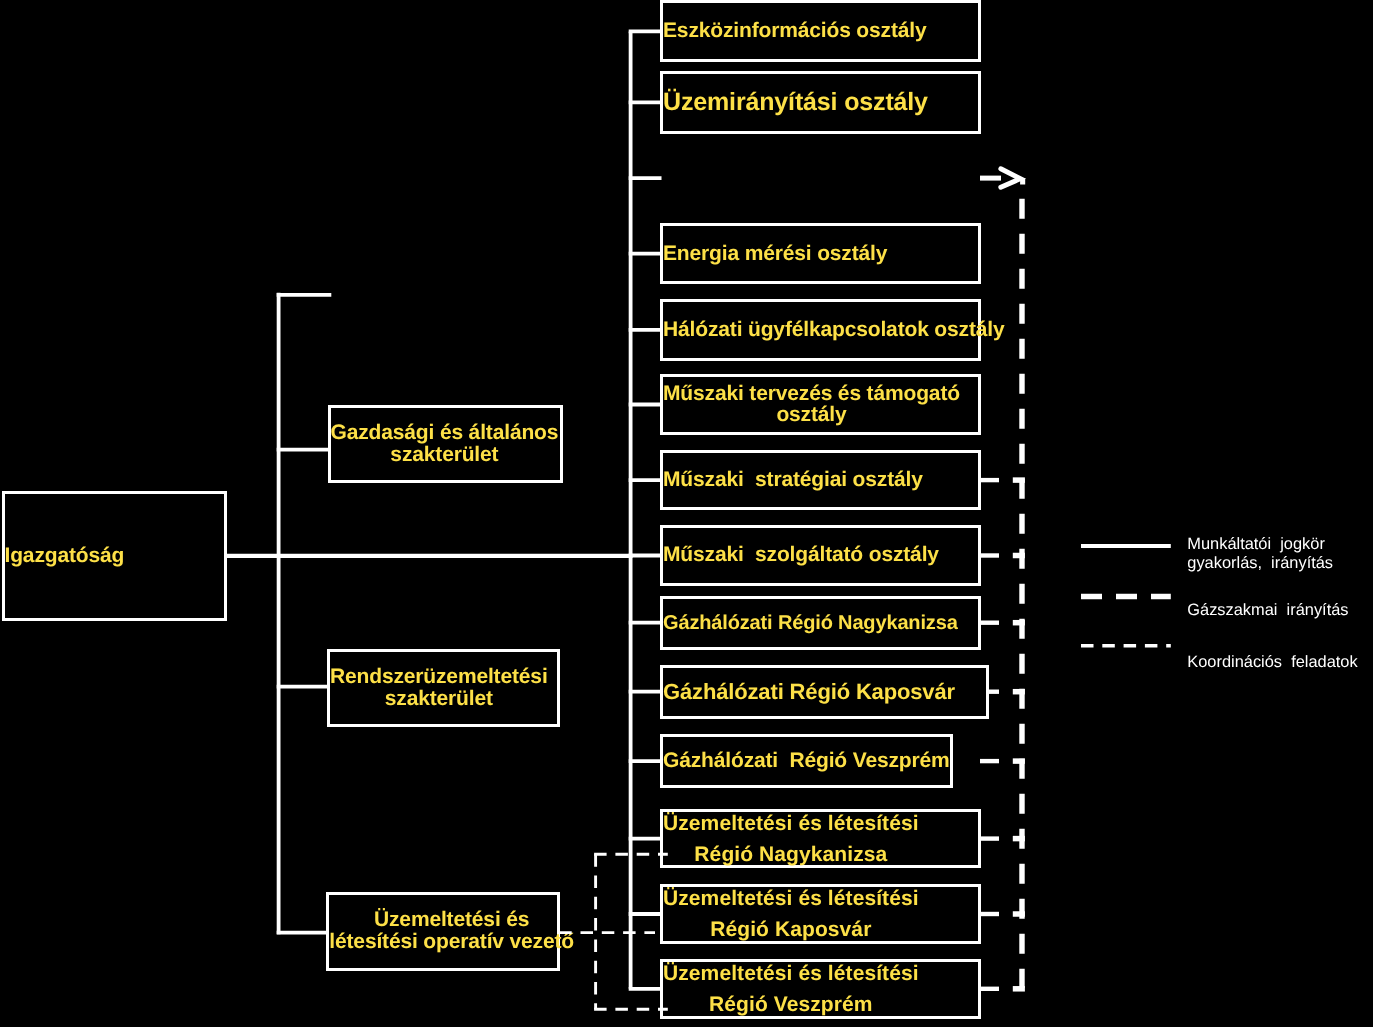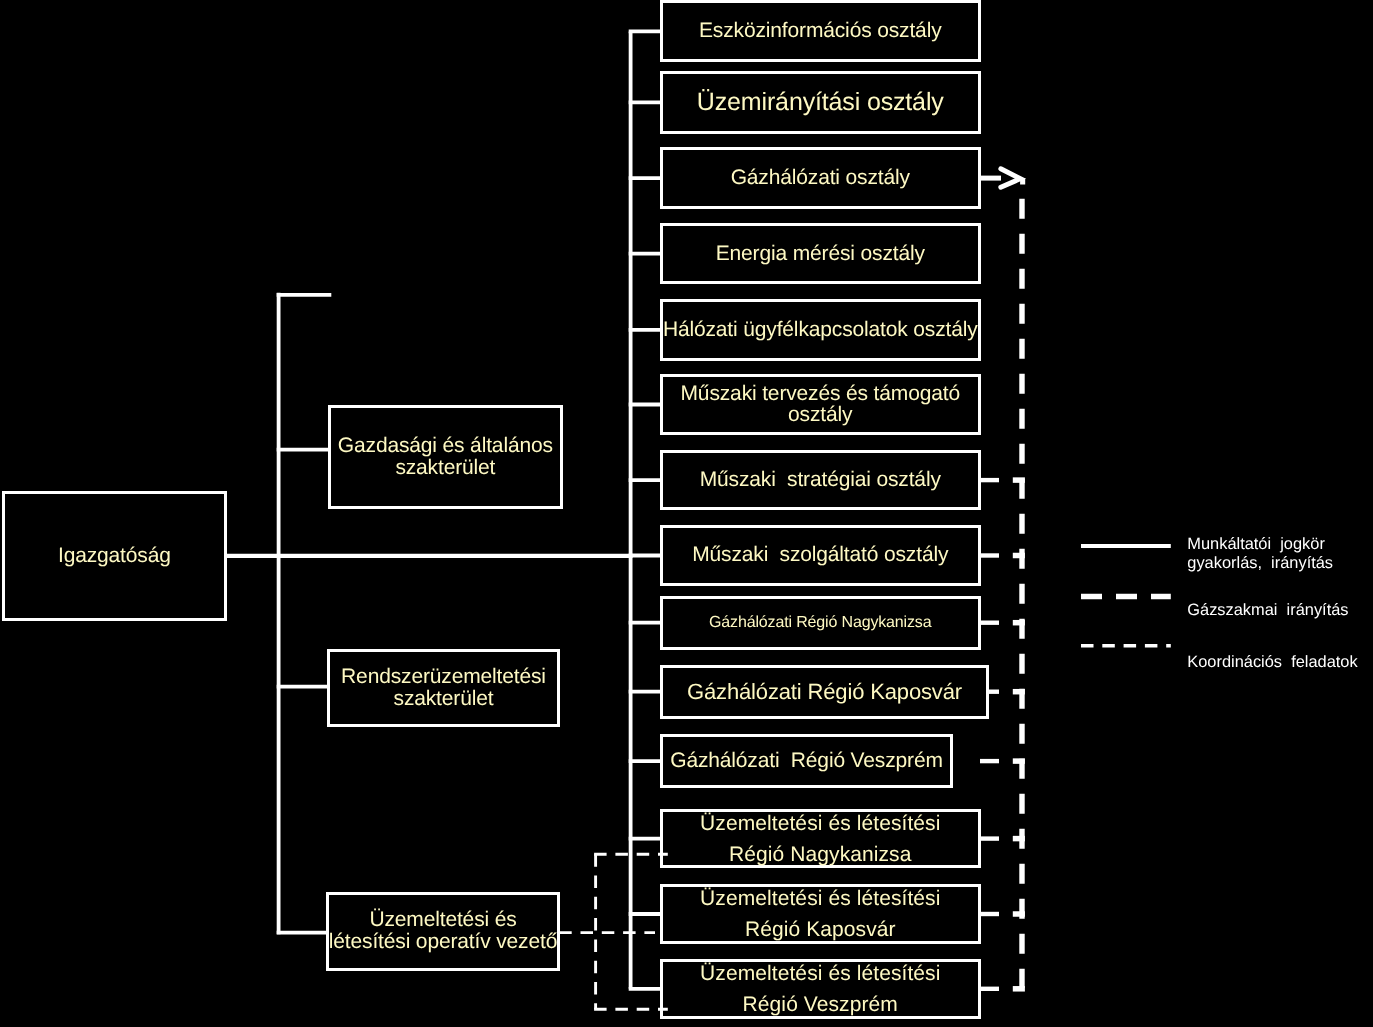--- a/index.html
+++ b/index.html
@@ -4,21 +4,21 @@
 <title>Szervezeti felepites</title>
 <style>
   html,body{margin:0;padding:0;background:#000;}
   body{width:1373px;height:1027px;overflow:hidden;
        font-family:"Liberation Sans",sans-serif;
        -webkit-font-smoothing:antialiased;text-rendering:geometricPrecision;}
   #root{position:relative;width:1373px;height:1027px;background:#000;overflow:hidden;}
   svg.layer{position:absolute;left:0;top:0;width:1373px;height:1027px;overflow:visible;}
   svg.layer.over{z-index:5;}
   .node{position:absolute;box-sizing:border-box;border:3px solid #fff;background:#000;
-        display:flex;align-items:center;justify-content:center;color:#fef9c3;z-index:3;}
+        display:flex;align-items:center;color:#fde047;z-index:3;font-weight:bold;}
   .node .tx{text-align:center;white-space:pre;letter-spacing:-0.15px;transform:translateZ(0);}
   .node .ln{display:block;}
   .legend-label{position:absolute;color:#fff;font-size:16.4px;line-height:19.3px;
                 white-space:pre;z-index:3;transform:translateZ(0);margin-top:16px;}
   .legend-label .ln{display:block;}
 </style>
 </head>
 <body>
 
 <div id="root">
@@ -69,57 +69,54 @@
     <line x1="1081.0" y1="545.9" x2="1170.8" y2="545.9" stroke="#fff" stroke-width="4.0"></line>
     <line x1="1081.0" y1="596.5" x2="1170.8" y2="596.5" stroke="#fff" stroke-width="5.4" stroke-dasharray="21 14"></line>
     <line x1="1081.0" y1="645.8" x2="1170.8" y2="645.8" stroke="#fff" stroke-width="3.6" stroke-dasharray="12.5 8.8"></line>
   </svg>
   <div class="node lvl3" style="left:660.0px;top:0.4px;width:320.5px;height:62.1px;line-height:24px;font-size:21px;">
       <div class="tx"><span class="ln">Eszközinformációs osztály</span></div>
     </div>
   <div class="node lvl3" style="left:660.0px;top:71.1px;width:320.5px;height:62.7px;line-height:24px;font-size:25px;">
       <div class="tx"><span class="ln">Üzemirányítási osztály</span></div>
     </div>
-  <div class="node lvl3" style="left:660.0px;top:147.2px;width:320.5px;height:61.8px;line-height:24px;font-size:21px;">
-      <div class="tx"><span class="ln">Gázhálózati osztály</span></div>
-    </div>
   <div class="node lvl3" style="left:660.0px;top:223.0px;width:320.5px;height:61.4px;line-height:24px;font-size:21px;">
       <div class="tx"><span class="ln">Energia mérési osztály</span></div>
     </div>
   <div class="node lvl3" style="left:660.0px;top:298.6px;width:320.5px;height:62.3px;line-height:24px;font-size:21px;">
       <div class="tx"><span class="ln">Hálózati ügyfélkapcsolatok osztály</span></div>
     </div>
   <div class="node lvl3" style="left:660.0px;top:374.1px;width:320.5px;height:60.8px;line-height:21px;font-size:21px;">
       <div class="tx"><span class="ln">Műszaki tervezés és támogató</span><span class="ln">osztály</span></div>
     </div>
   <div class="node lvl3" style="left:660.0px;top:524.9px;width:320.5px;height:61.2px;line-height:24px;font-size:21px;">
       <div class="tx"><span class="ln">Műszaki  szolgáltató osztály</span></div>
     </div>
   <div class="node lvl3" style="left:660.0px;top:449.7px;width:320.5px;height:60.7px;line-height:24px;font-size:21px;">
       <div class="tx"><span class="ln">Műszaki  stratégiai osztály</span></div>
     </div>
-  <div class="node lvl3" style="left:660.0px;top:595.7px;width:320.5px;height:54.0px;line-height:24px;font-size:16px;">
+  <div class="node lvl3" style="left:660.0px;top:595.7px;width:320.5px;height:54.0px;line-height:24px;font-size:20px;">
       <div class="tx"><span class="ln">Gázhálózati Régió Nagykanizsa</span></div>
     </div>
   <div class="node lvl3" style="left:660.0px;top:664.6px;width:329px;height:54.2px;line-height:24px;font-size:22px;">
       <div class="tx"><span class="ln">Gázhálózati Régió Kaposvár</span></div>
     </div>
   <div class="node lvl3" style="left:660.0px;top:734.2px;width:293px;height:53.7px;line-height:24px;font-size:21px;">
       <div class="tx"><span class="ln">Gázhálózati  Régió Veszprém</span></div>
     </div>
   <div class="node lvl3" style="left:660.0px;top:808.8px;width:320.5px;height:59.7px;line-height:31px;font-size:21px;">
       <div class="tx" style="letter-spacing:0.09px;"><span class="ln">Üzemeltetési és létesítési</span><span class="ln">Régió Nagykanizsa</span></div>
     </div>
   <div class="node lvl3" style="left:660.0px;top:884.4px;width:320.5px;height:59.3px;line-height:31px;font-size:21px;">
       <div class="tx" style="letter-spacing:0.09px;"><span class="ln">Üzemeltetési és létesítési</span><span class="ln">Régió Kaposvár</span></div>
     </div>
   <div class="node lvl3" style="left:660.0px;top:958.7px;width:320.5px;height:60.1px;line-height:31px;font-size:21px;">
       <div class="tx" style="letter-spacing:0.09px;"><span class="ln">Üzemeltetési és létesítési</span><span class="ln">Régió Veszprém</span></div>
     </div>
-  <div class="node lvl2" style="left:327.5px;top:405.3px;width:235.7px;height:104px;line-height:22px;font-size:21px;">
+  <div class="node lvl2" style="left:327.5px;top:405.3px;width:235.7px;height:78px;line-height:22px;font-size:21px;">
       <div class="tx"><span class="ln">Gazdasági és általános</span><span class="ln">szakterület</span></div>
     </div>
   <div class="node lvl2" style="left:327.0px;top:648.5px;width:233.0px;height:78.4px;line-height:22px;font-size:21px;">
       <div class="tx"><span class="ln">Rendszerüzemeltetési</span><span class="ln">szakterület</span></div>
     </div>
   <div class="node lvl2" style="left:326.3px;top:892.0px;width:233.4px;height:78.6px;line-height:22px;font-size:21px;">
       <div class="tx"><span class="ln">Üzemeltetési és</span><span class="ln">létesítési operatív vezető</span></div>
     </div>
   <div class="node lvl1" style="left:1.5px;top:490.5px;width:225.7px;height:130.2px;line-height:24px;font-size:21px;">
       <div class="tx"><span class="ln">Igazgatóság</span></div>

